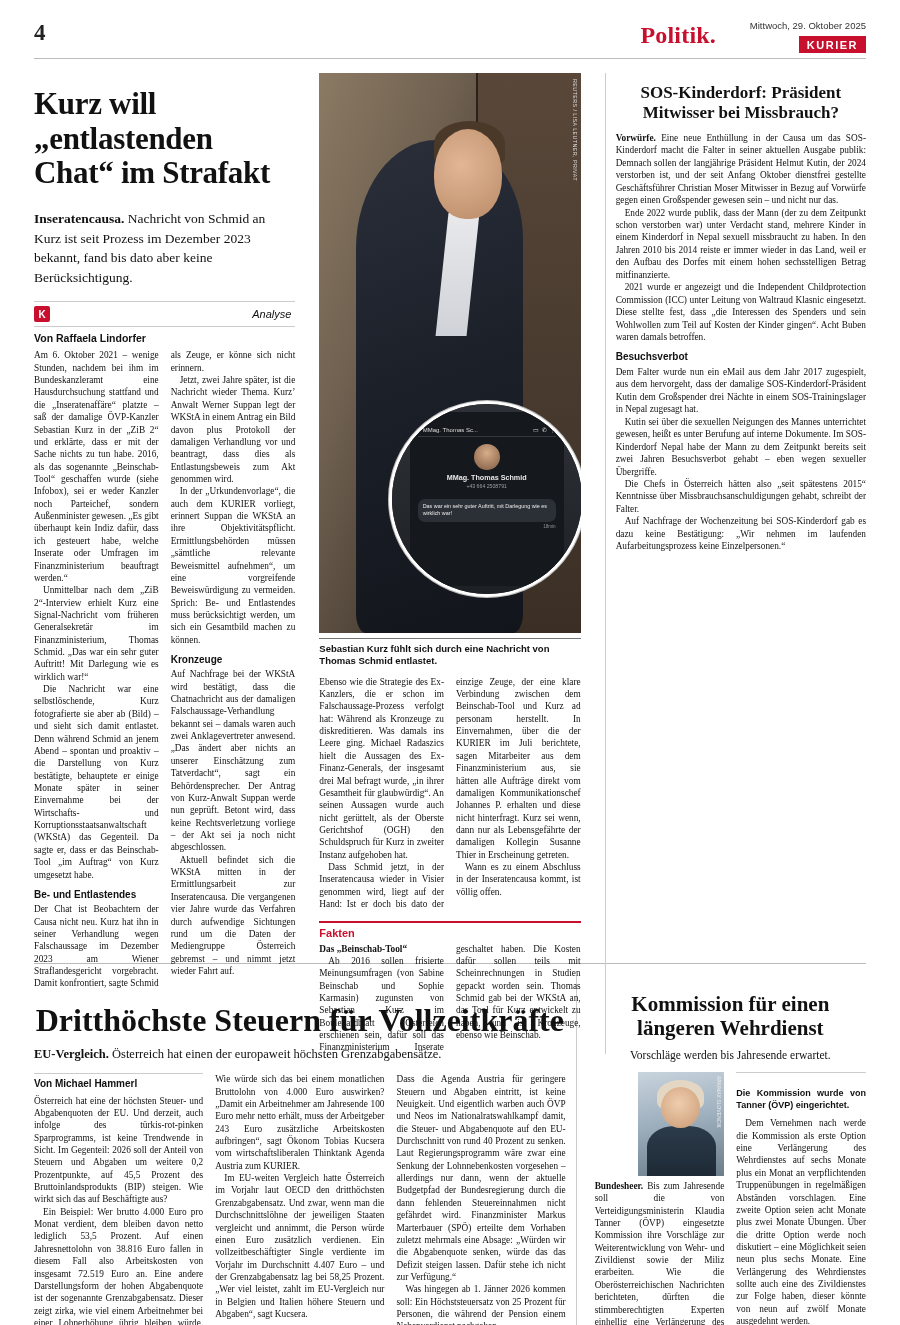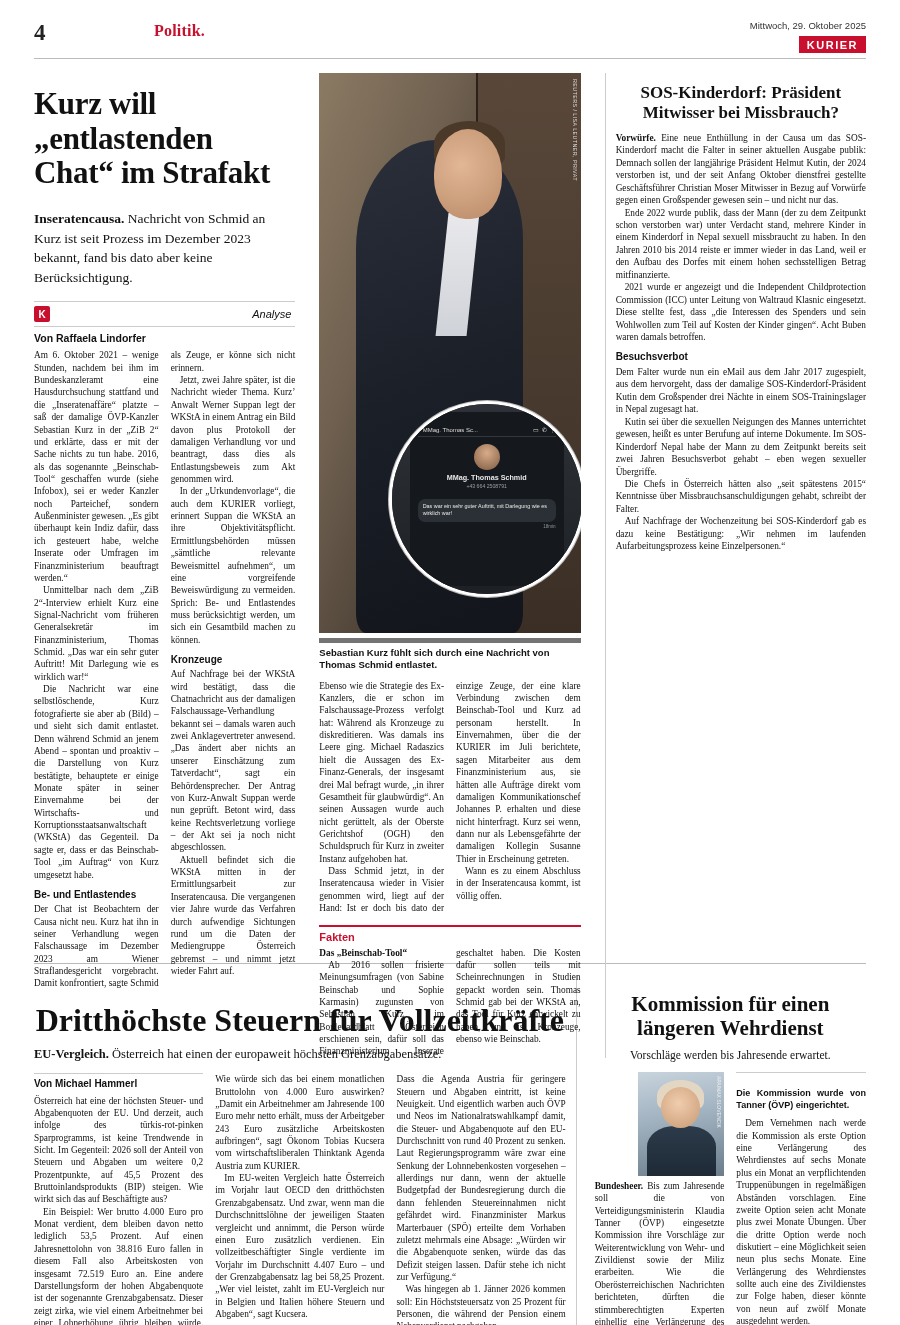--- a/index.html
+++ b/index.html
@@ -28,25 +28,25 @@
     padding-top: 20px;
     height: 52px;
   }
   .folio {
     font-size: 23px;
     font-weight: bold;
     color: #222;
     width: 120px;
   }
   .section-title {
-    font-size: 16px;
+    font-size: 24px;
     font-weight: bold;
     color: #c8102e;
     letter-spacing: .2px;
-    text-align: left;
+    text-align: right;
     flex: 1;
     margin-top: 2px;
   }
   .date-block {
     width: 150px;
     text-align: right;
   }
   .date-text {
     font-size: 9.5px;
     font-family: "Liberation Sans", sans-serif;
@@ -251,21 +251,21 @@
     line-height:1.35;
     color:#e8e8e8;
   }
   .ph-time { text-align:right; font-size:4.6px; color:#8e949a; margin-top:2px;}
 
   .caption {
     font-family: "Liberation Sans", sans-serif;
     font-weight: bold;
     font-size: 9.5px;
     line-height: 1.3;
-    border-top: 5px solid #737373;
+    border-top: 1px solid #737373;
     padding-top: 4px;
     margin-top: 5px;
   }
 
   .fakten-box {
     border-top: 2px solid #c8102e;
     margin-top: 10px;
     padding-top: 4px;
   }
   .fakten-label {

